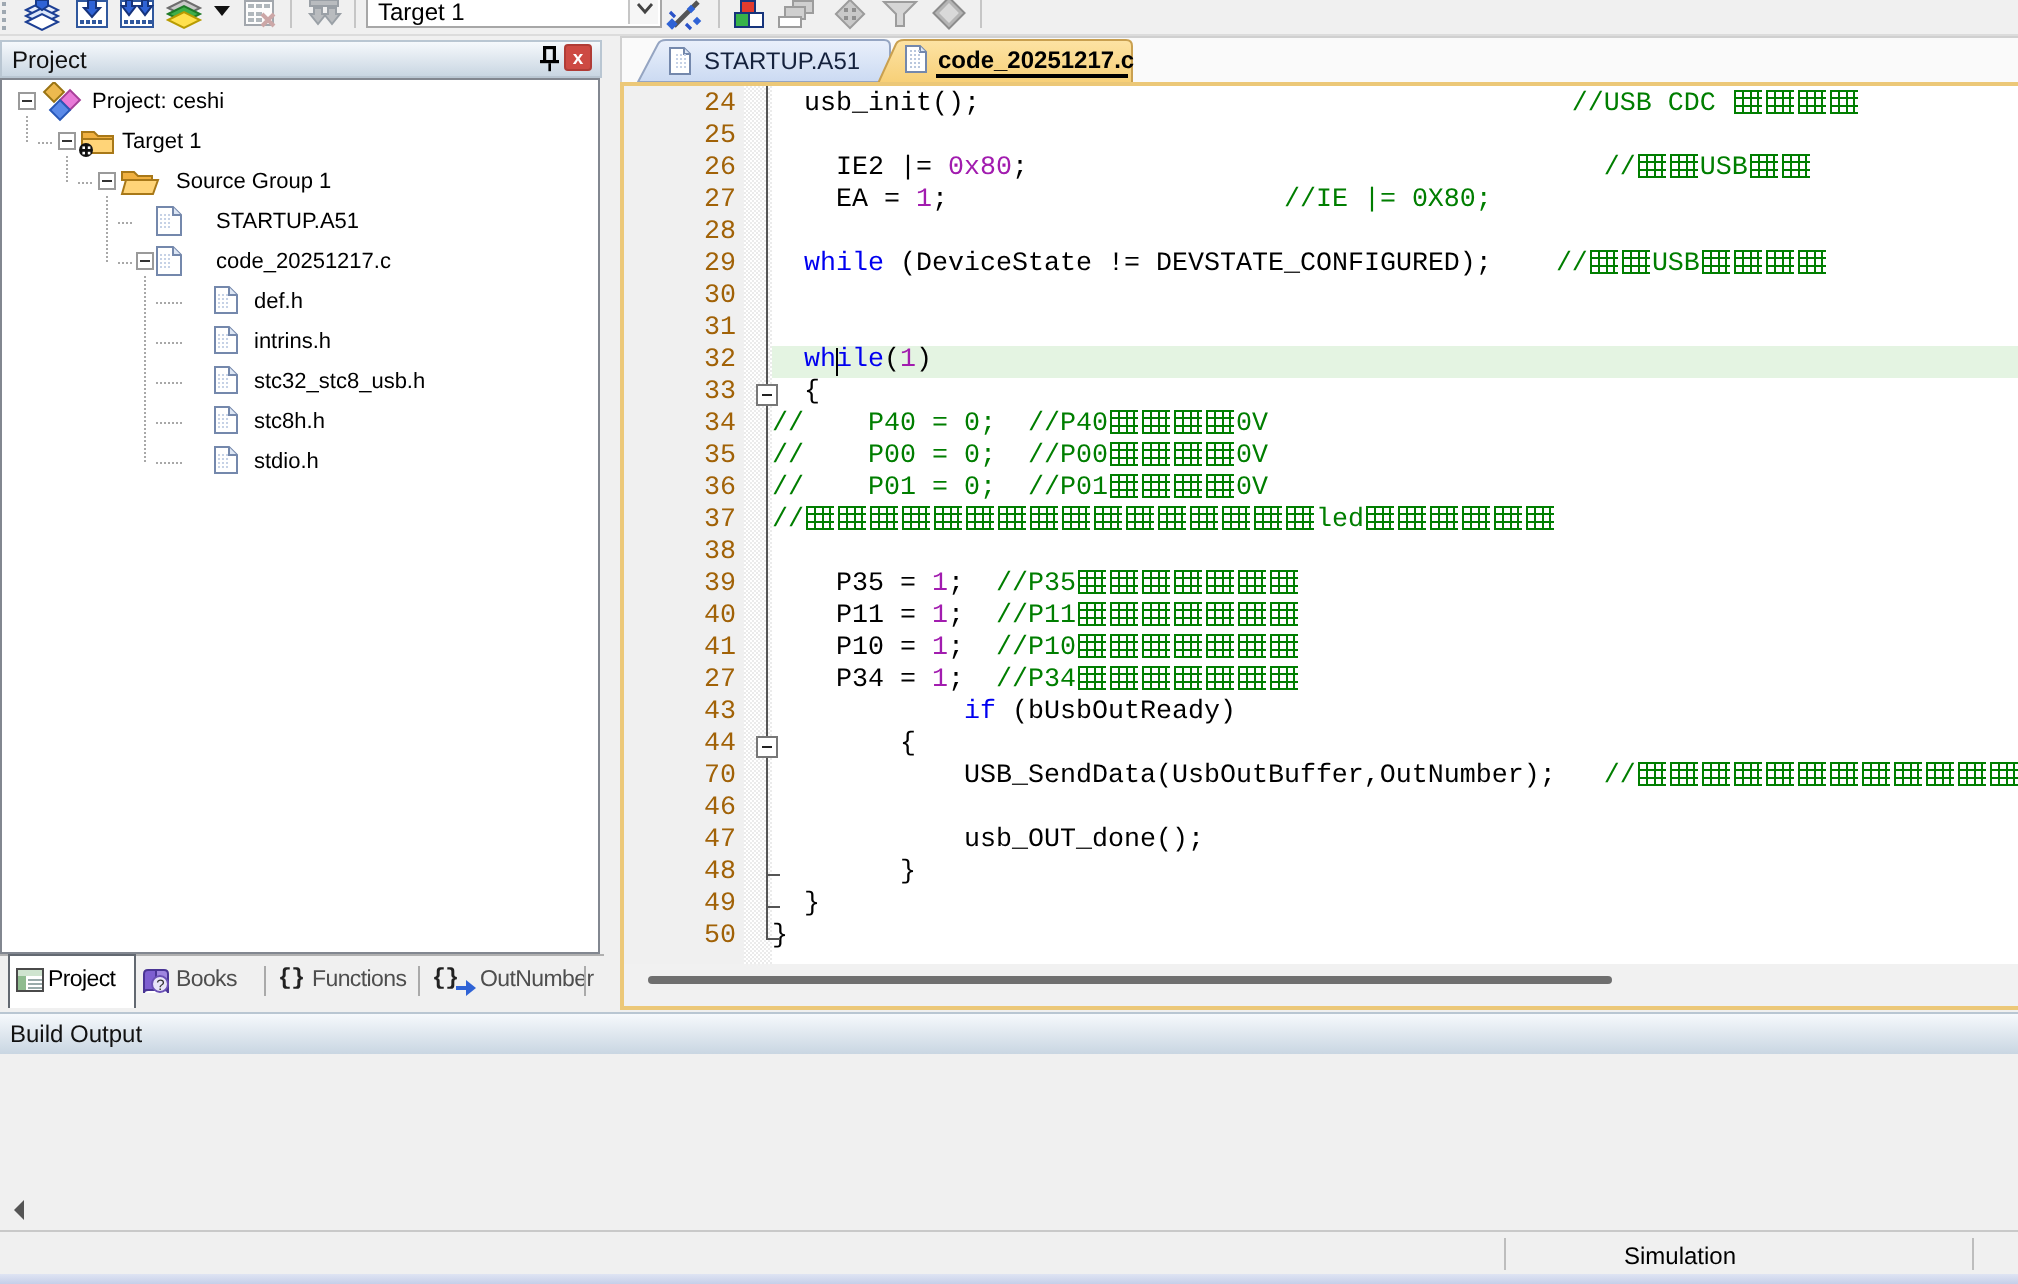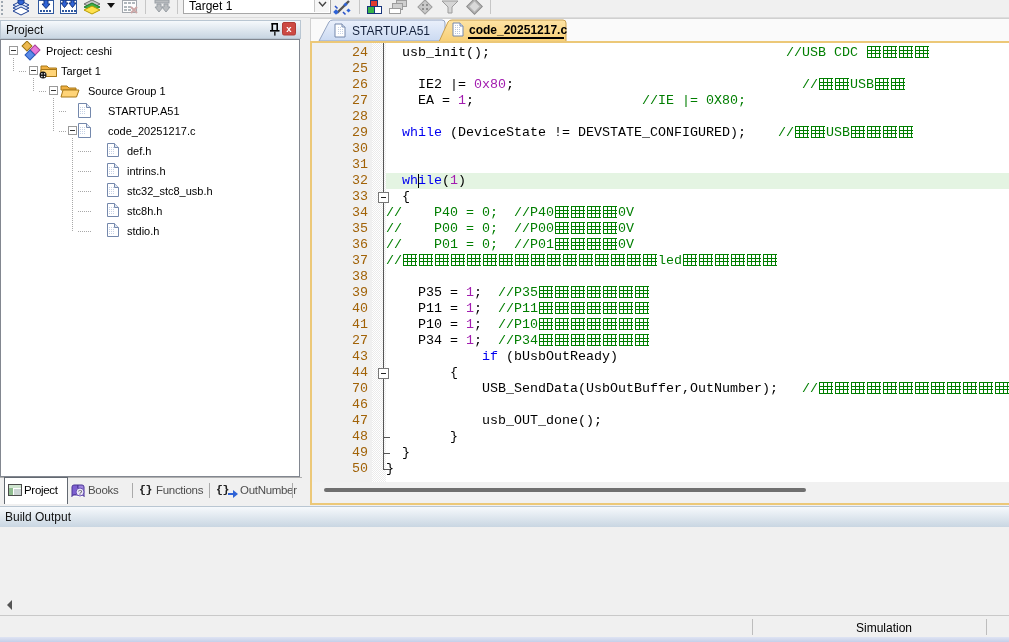--- a/index.html
+++ b/index.html
@@ -483,16 +483,16 @@
   <div id="btitle">Build Output</div>
   <div id="bstrip">
     <svg width="12" height="12" style="position:absolute;left:4px;top:5px">
         <path d="M8 1 L3 6 L8 11 Z" fill="#555"></path>
       </svg>
   </div>
 </div>
 
 <div id="sbar">
   <div style="position:absolute;left:752px;top:3px;width:1px;height:16px;background:#bdbdbd"></div>
-  <div style="position:absolute;left:856px;top:5px;color:#000">Simulation</div>
+  <div style="position:absolute;left:812px;top:5px;color:#000">Simulation</div>
   <div style="position:absolute;left:986px;top:3px;width:1px;height:16px;background:#bdbdbd"></div>
 </div>
 <div id="bluestrip"></div>
 
 </body></html>

